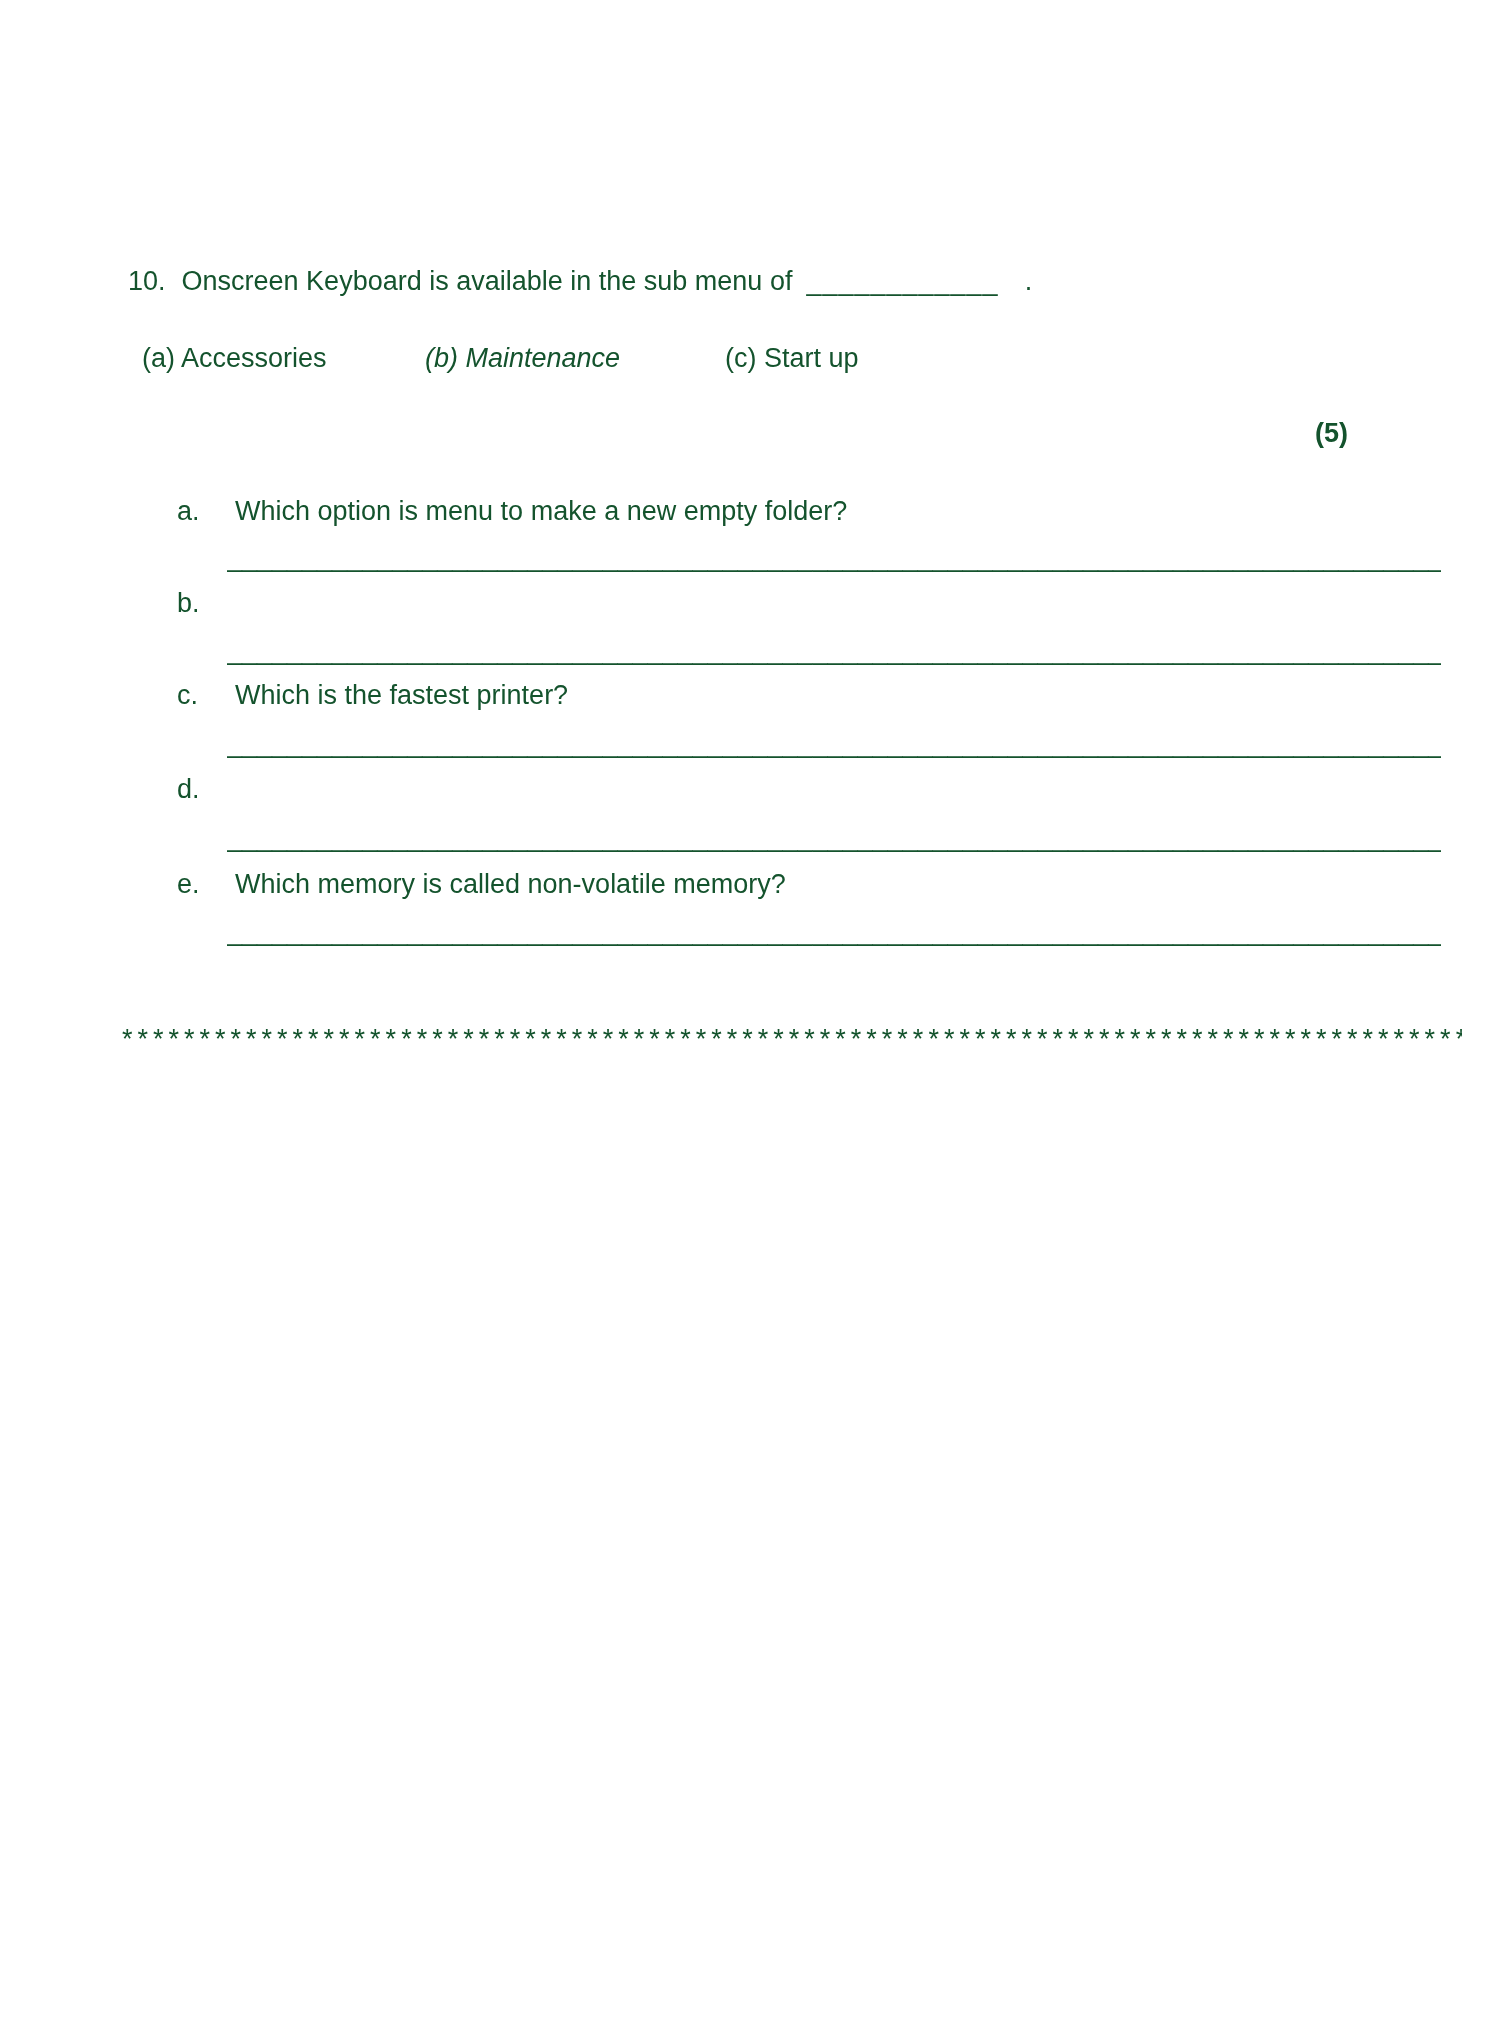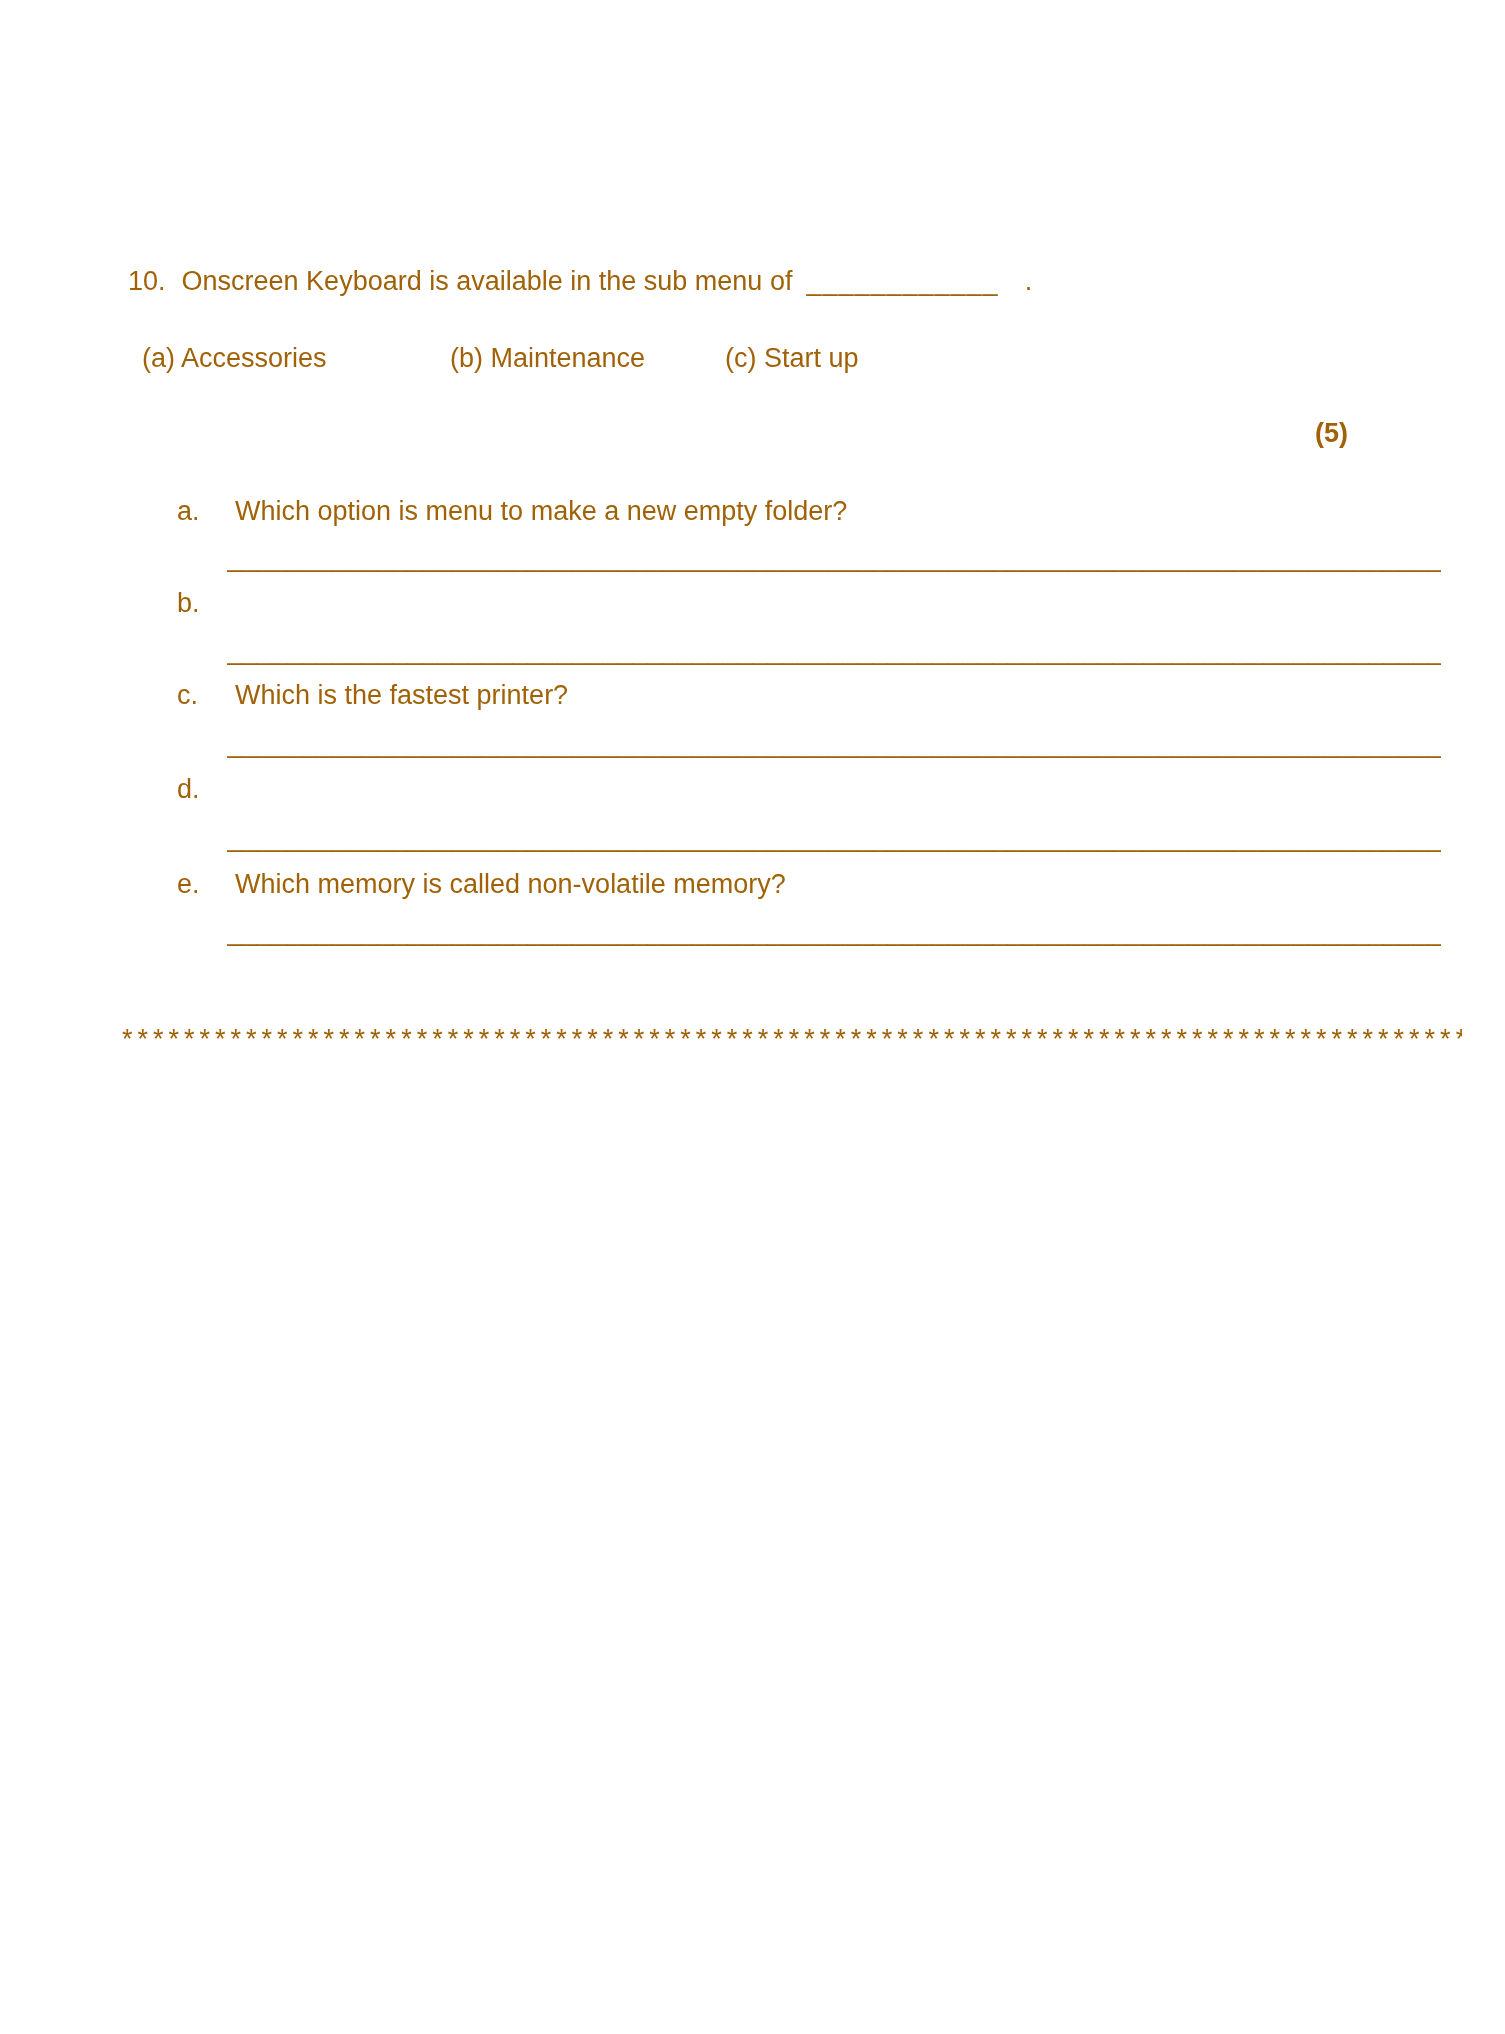--- a/index.html
+++ b/index.html
@@ -6,21 +6,21 @@
     margin: 0;
     padding: 0;
     background: #ffffff;
   }
   .page {
     position: relative;
     width: 1505px;
     height: 2034px;
     background: #ffffff;
     font-family: "Liberation Sans", sans-serif;
-    color: #a16207;
+    color: #14532d;
     overflow: hidden;
   }
   .abs { position: absolute; }
   .txt {
     font-size: 27px;
     line-height: 34px;
     white-space: nowrap;
   }
   .bold { font-weight: bold; }
   .q10-row span { display: inline-block; }
@@ -54,21 +54,21 @@
 </head>
 <body>
 
 <div class="page">
 
   <div class="abs txt q10-row" style="left:128px; top:264px;">
     <span>10.</span><span class="q10-text">Onscreen Keyboard is available in the sub menu of</span><span class="q10-blank">____________</span><span class="q10-period">.</span>
   </div>
 
   <div class="abs txt" style="left:142px; top:341px;">(a) Accessories</div>
-  <div class="abs txt" style="left:450px; top:341px;">(b) Maintenance</div>
+  <div class="abs txt" style="left:425px; top:341px;font-style:italic;">(b) Maintenance</div>
   <div class="abs txt" style="left:725px; top:341px;">(c) Start up</div>
 
   <div class="abs txt bold" style="left:1315px; top:416px;">(5)</div>
 
   <div class="abs" style="left:0; top:494px; width:1505px; height:34px;">
     <span class="txt sub-letter">a.</span>
     <span class="txt sub-text">Which option is menu to make a new empty folder?</span>
   </div>
   <div class="answer-line" style="top:540px;">_________________________________________________________________________________</div>
 

